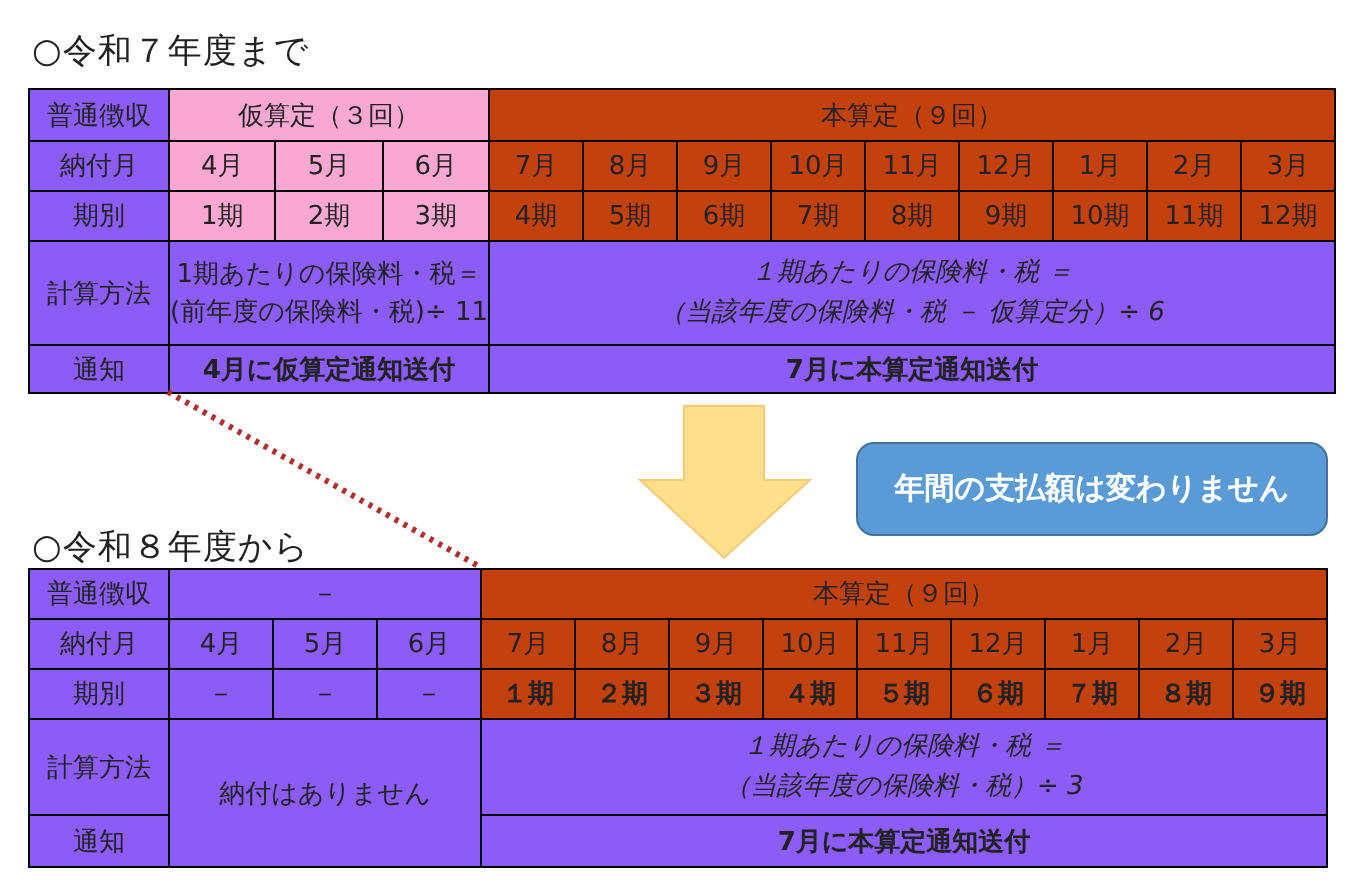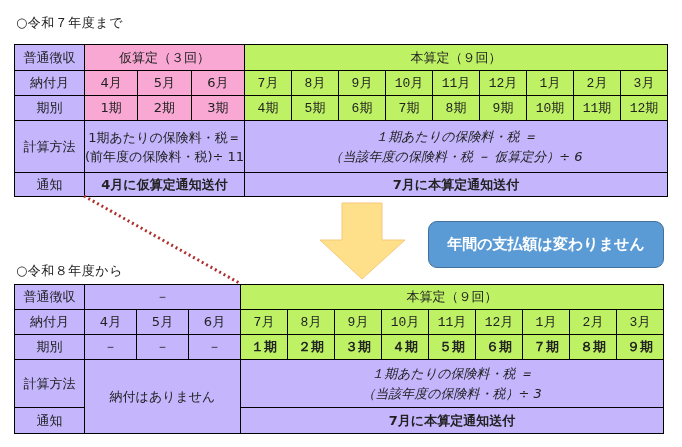--- a/index.html
+++ b/index.html
@@ -1,24 +1,24 @@
 <!DOCTYPE html>
 <html><head>
   <meta charset="utf-8">
   <style>
     html, body { margin: 0; padding: 0; background: #ffffff; }
     body { width: 682px; height: 447px; position: relative; overflow: hidden;
            font-family: "DejaVu Sans", "Liberation Sans", sans-serif; color: #222; }
-    .heading { position: absolute; left: 16px; font-size: 13px; letter-spacing: 0.5px; }
+    .heading { position: absolute; left: 16px; font-size: 17px; letter-spacing: 0.5px; }
     table.grid { position: absolute; left: 14px; border-collapse: collapse; table-layout: fixed; }
     table.grid td { border: 1px solid #000; padding: 0; text-align: center; font-size: 13px;
                     white-space: nowrap; overflow: hidden; }
     td.y { background: #f9a8d4; }
-    td.c { background: #bef264; font-family: Liberation Mono, monospace; }
-    td.w { background: #c4b5fd; }
+    td.c { background: #c2410c; }
+    td.w { background: #8b5cf6; }
     td.left { text-align: left; padding-left: 2px; font-weight: bold; }
     td.small { font-size: 10px; text-align: left; padding-left: 3px; line-height: 19px; }
     td.formula { font-size: 13px; line-height: 20px; font-style: italic; }
     td.bold { font-weight: bold; }
     td.bigbold { font-weight: normal; font-size: 14px; }
     .overlay { position: absolute; left: 0; top: 0; pointer-events: none; }
     .callout { position: absolute; left: 428px; top: 221px; width: 236px; height: 47px;
                background: #5B9BD5; border: 1px solid #41719C; border-radius: 9px;
                color: #ffffff; font-size: 15px; font-weight: bold; display: flex;
                align-items: center; justify-content: center; box-sizing: border-box; }

